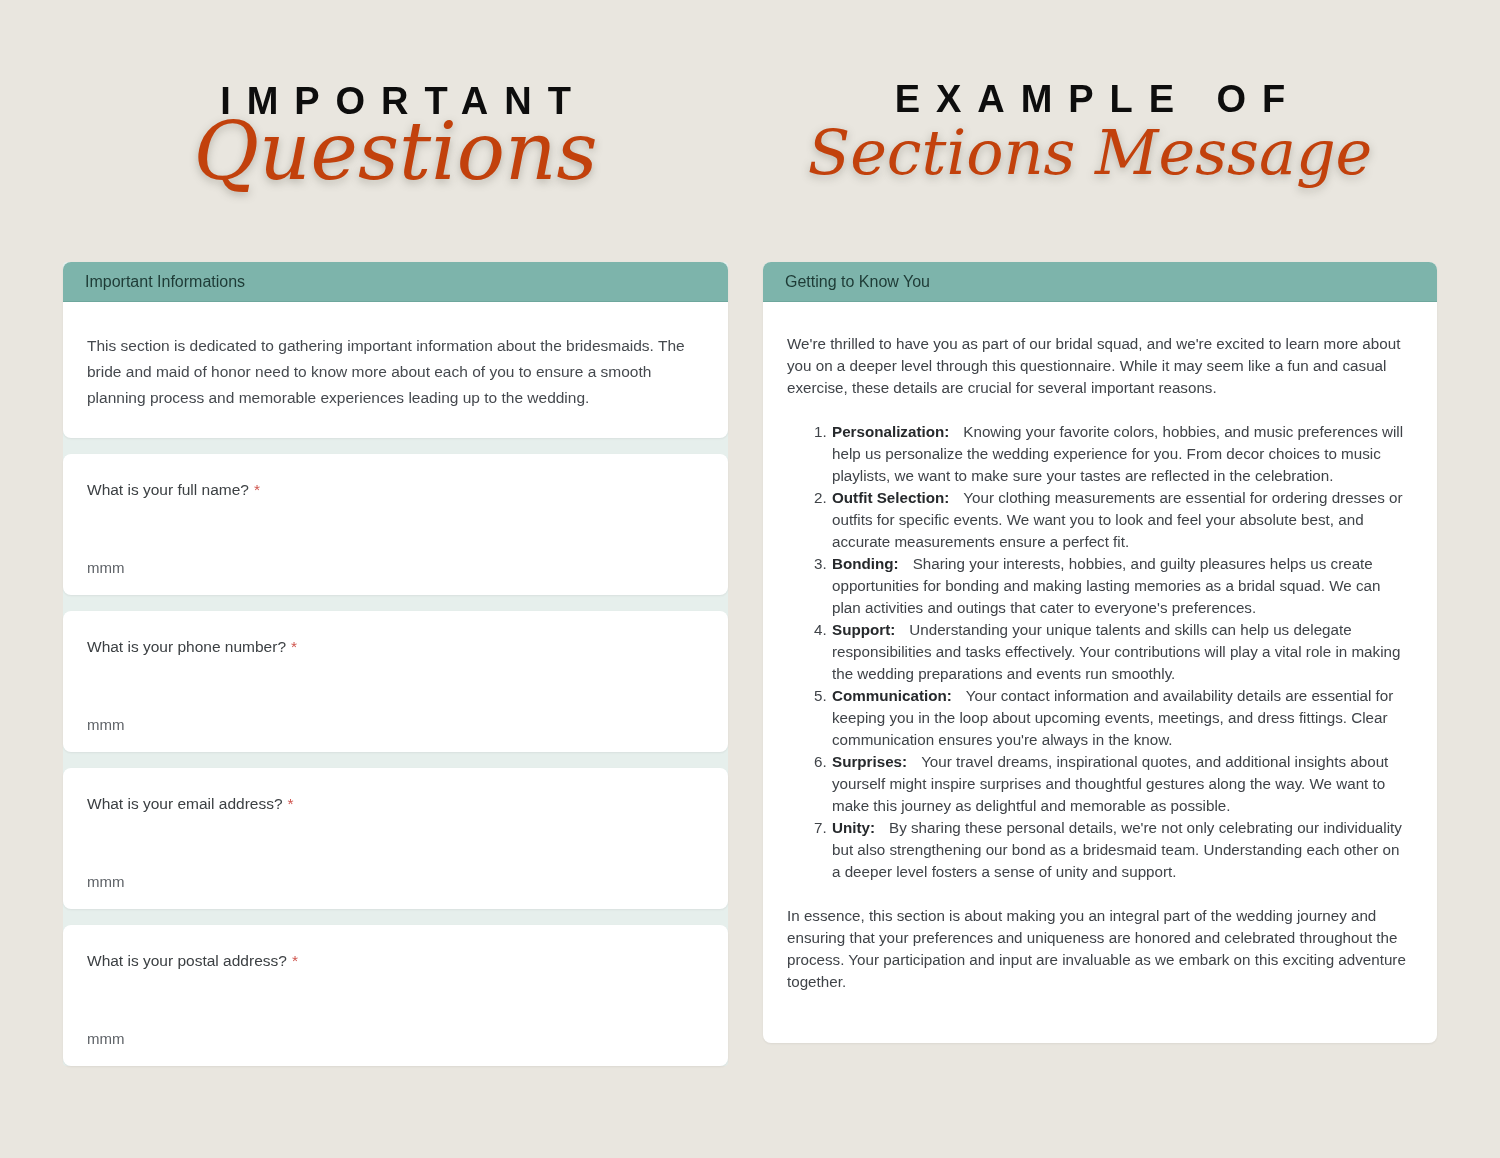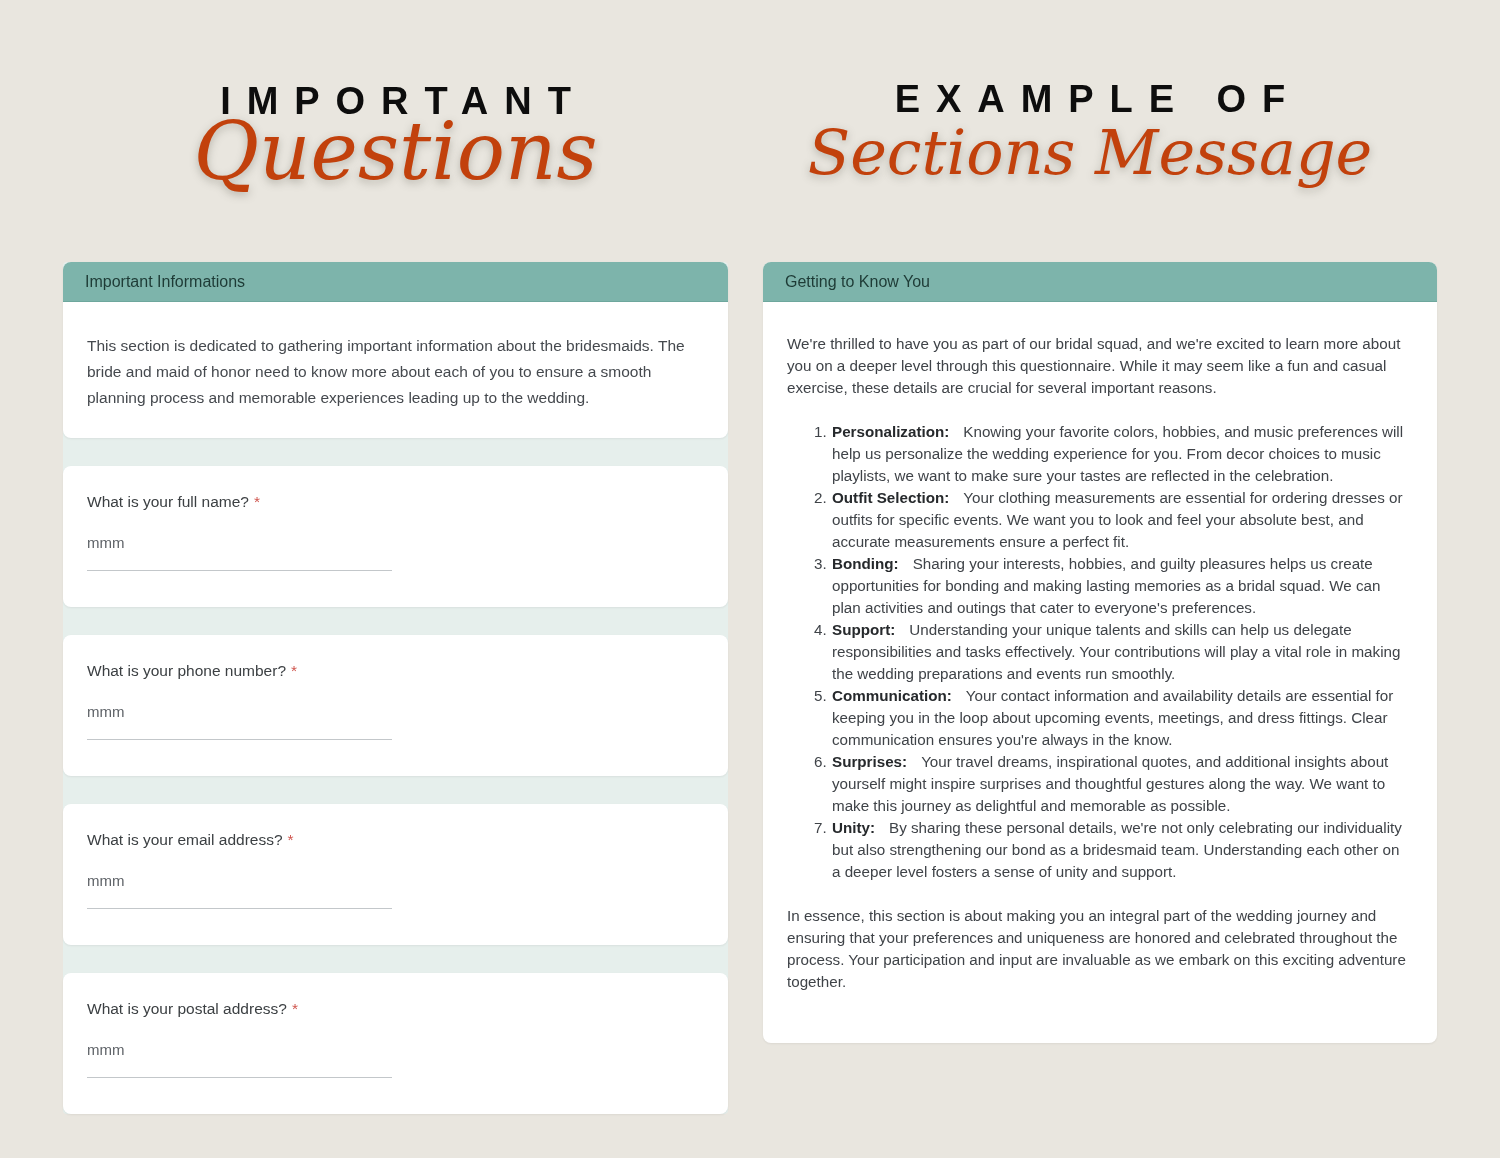--- a/index.html
+++ b/index.html
@@ -60,21 +60,21 @@
   
   .form-section {
     position: absolute;
     left: 63px;
     top: 262px;
     width: 665px;
     background: #e6efec;
     border-radius: 4px;
     display: flex;
     flex-direction: column;
-    gap: 28px;
+    gap: 16px;
   }
   .section-desc {
     padding: 31px 24px 27px;
     font-size: 15.5px;
     line-height: 26px;
     color: #45494e;
   }
   .question-card {
     height: 141px;
     box-sizing: border-box;
@@ -82,21 +82,21 @@
   }
   .q-label {
     font-size: 15.5px;
     color: #3c4043;
   }
   .q-required {
     color: #cf544d;
     margin-left: 5px;
   }
   .q-answer {
-    margin-top: 23px;
+    margin-top: 60px;
     width: 305px;
     border-bottom: 1px solid #c3c7ca;
     padding-bottom: 19px;
     font-size: 15px;
     color: #5f6368;
   }
 
   
   .example-card {
     position: absolute;

